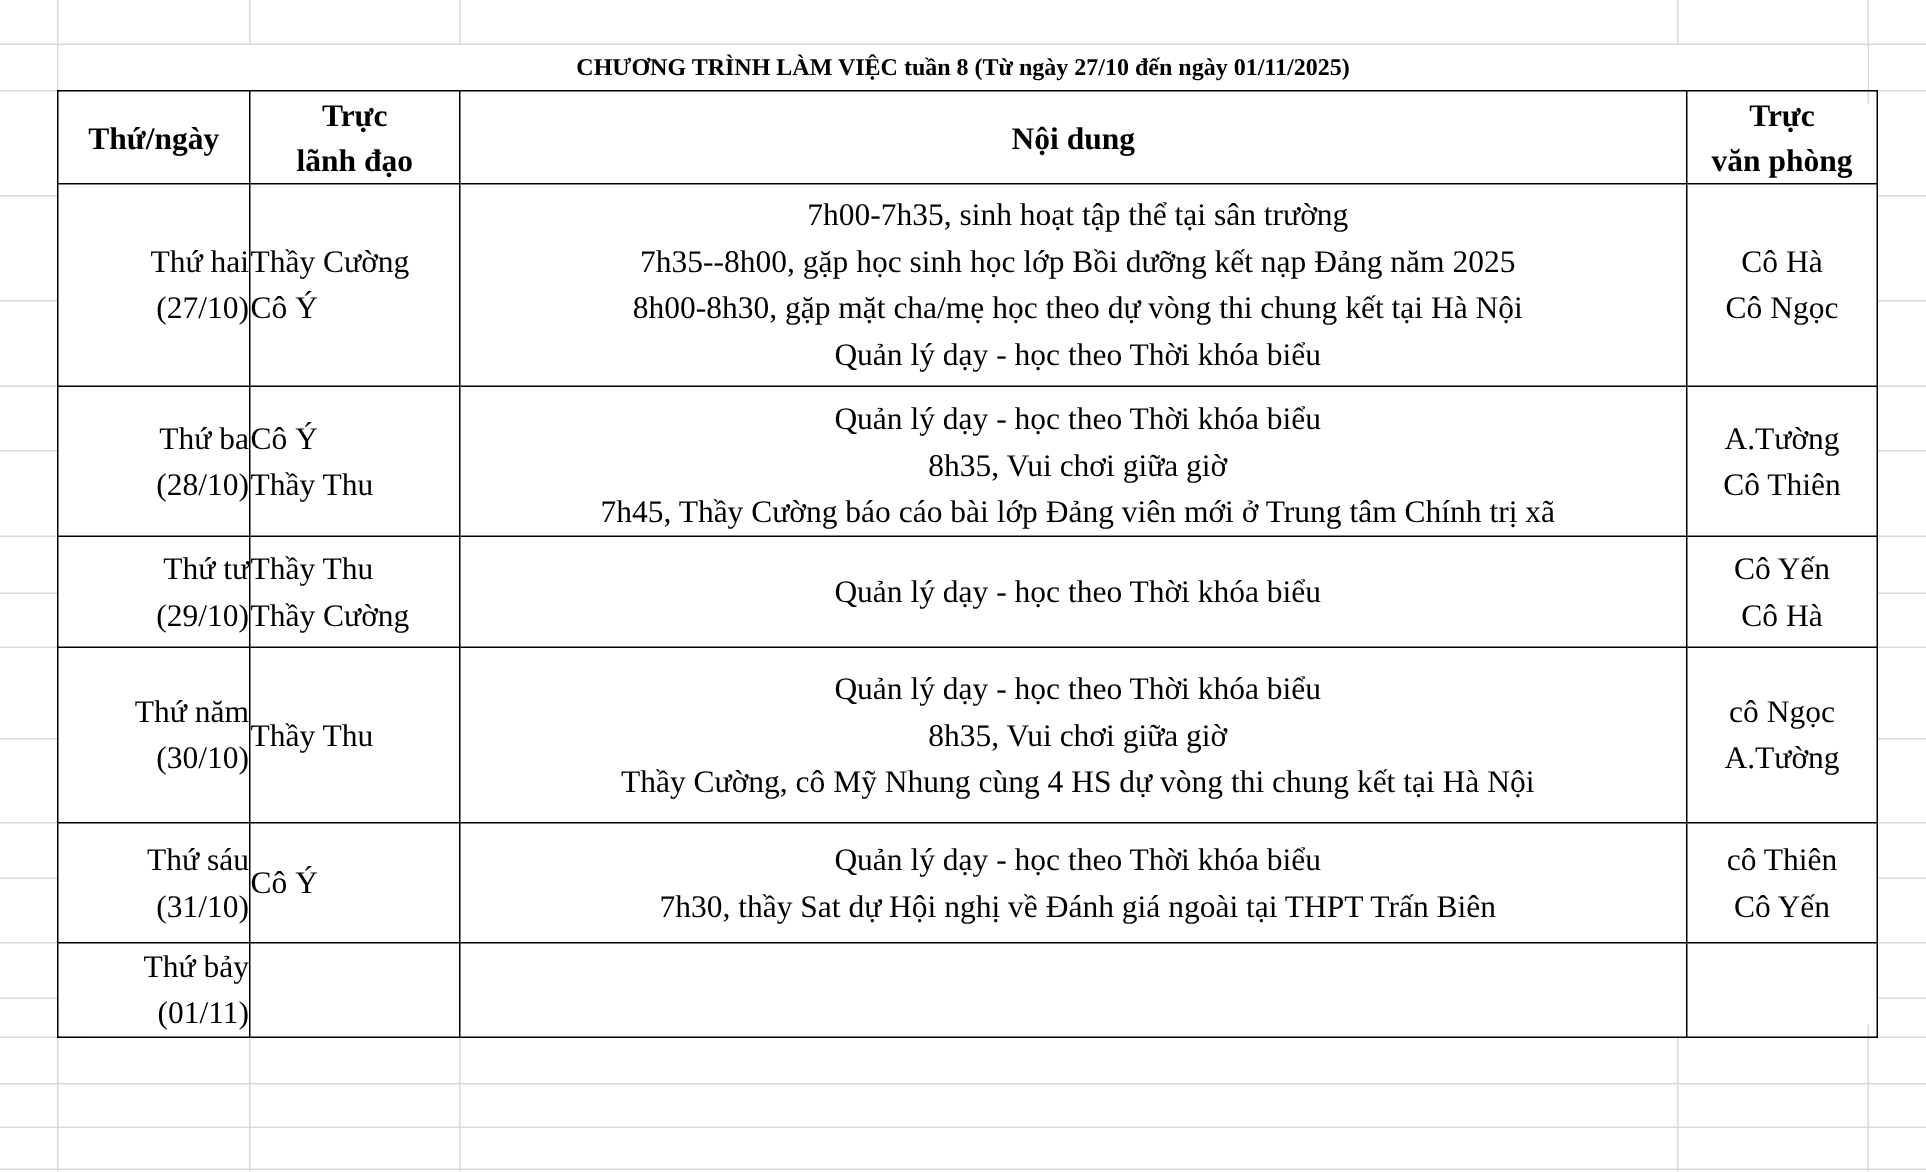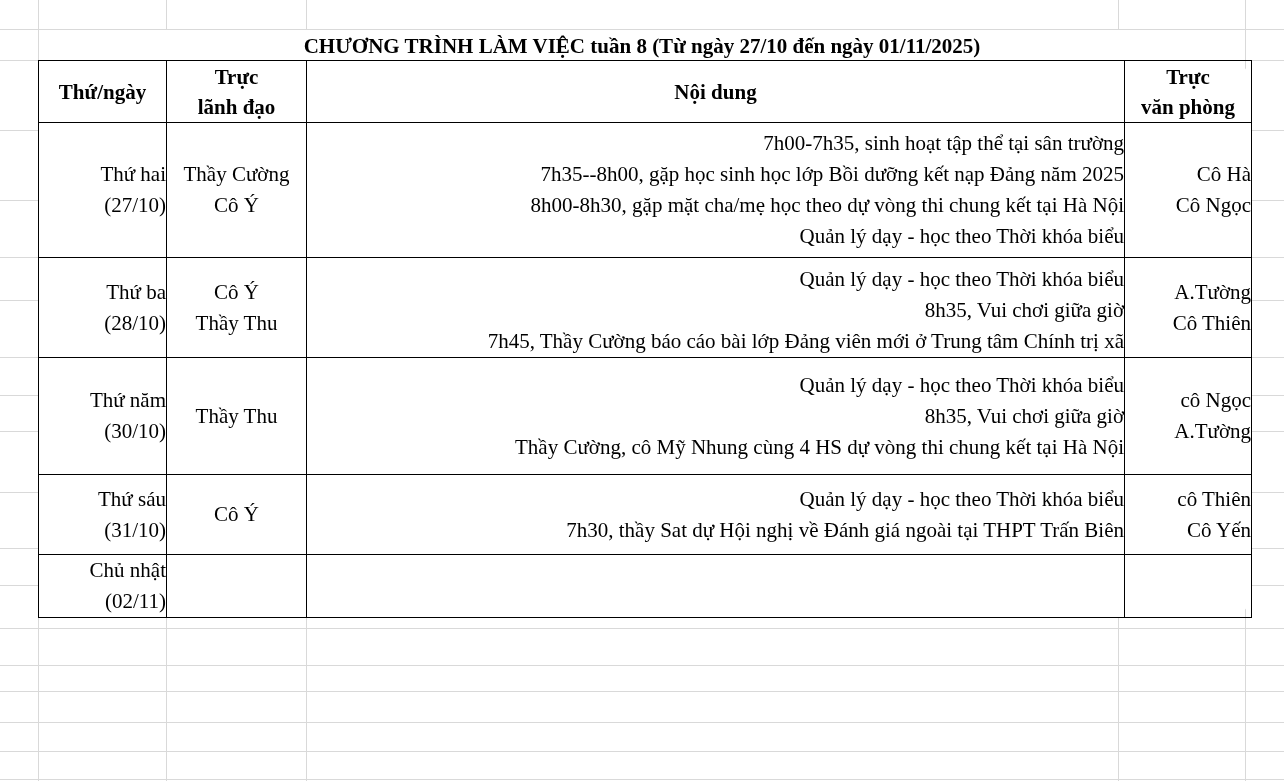--- a/index.html
+++ b/index.html
@@ -6,38 +6,38 @@
   body {
     width:1284px; height:781px; overflow:hidden; position:relative;
     background:#ffffff;
     font-family:"Liberation Serif", "DejaVu Serif", serif;
     color:#000;
   }
   .grid-v { position:absolute; top:0; width:1px; height:781px; background:#d9d9d9; }
   .grid-h { position:absolute; left:0; height:1px; width:1284px; background:#d9d9d9; }
   .title {
     position:absolute; left:39px; top:30px; width:1206px; height:30px;
-    text-align:center; font-weight:bold; font-size:21px; line-height:32px;
+    text-align:center; font-weight:bold; font-size:16px; line-height:32px;
     background:#fff;
   }
   table.sched {
     position:absolute; left:38px; top:60px;
     border-collapse:collapse; background:#fff;
     table-layout:fixed;
     border-radius:26px;
   }
   table.sched td, table.sched th {
     border:1.5px solid #000; padding:0; vertical-align:middle;
     font-size:21px; line-height:31px;
   }
   table.sched th { font-weight:bold; text-align:center; font-size:21px; line-height:30px; }
   .c-day { width:127px; text-align:right; }
-  .c-lead { width:139px; text-align:center; }
-  .c-content { width:811px; text-align:right; padding-left:6px !important; }
-  .c-office { width:126px; text-align:right; }
+  .c-lead { width:139px; text-align:left; }
+  .c-content { width:811px; text-align:center; padding-left:6px !important; }
+  .c-office { width:126px; text-align:center; }
   .line { display:block; white-space:nowrap; }
 </style>
 </head>
 <body>
 
 <div class="grid-v" style="left:38px"></div>
 <div class="grid-v" style="left:166px"></div>
 <div class="grid-v" style="left:306px"></div>
 <div class="grid-v" style="left:1118px"></div>
 <div class="grid-v" style="left:1245px"></div>
@@ -111,20 +111,37 @@
       <span class="line">Quản lý dạy - học theo Thời khóa biểu</span>
       <span class="line">8h35, Vui chơi giữa giờ</span>
       <span class="line">7h45, Thầy Cường báo cáo bài lớp Đảng viên mới ở Trung tâm Chính trị xã</span>
     </td>
     <td class="c-office">
       <span class="line">A.Tường</span>
       <span class="line">Cô Thiên</span>
     </td>
   </tr>
 
+  <tr style="height:74px">
+    <td class="c-day">
+      <span class="line">Thứ tư</span>
+      <span class="line">(29/10)</span>
+    </td>
+    <td class="c-lead">
+      <span class="line">Thầy Thu</span>
+      <span class="line">Thầy Cường</span>
+    </td>
+    <td class="c-content">
+      <span class="line">Quản lý dạy - học theo Thời khóa biểu</span>
+    </td>
+    <td class="c-office">
+      <span class="line">Cô Yến</span>
+      <span class="line">Cô Hà</span>
+    </td>
+  </tr>
 
   <tr style="height:117px">
     <td class="c-day">
       <span class="line">Thứ năm</span>
       <span class="line">(30/10)</span>
     </td>
     <td class="c-lead">
       <span class="line">Thầy Thu</span>
     </td>
     <td class="c-content">
@@ -149,24 +166,24 @@
     <td class="c-content">
       <span class="line">Quản lý dạy - học theo Thời khóa biểu</span>
       <span class="line">7h30, thầy Sat dự Hội nghị về Đánh giá ngoài tại THPT Trấn Biên</span>
     </td>
     <td class="c-office">
       <span class="line">cô Thiên</span>
       <span class="line">Cô Yến</span>
     </td>
   </tr>
 
-
-  <tr style="height:60px">
+  <tr style="height:63px">
     <td class="c-day">
-      <span class="line">Chủ nhật</span>
-      <span class="line">(02/11)</span>
+      <span class="line">Thứ bảy</span>
+      <span class="line">(01/11)</span>
     </td>
     <td class="c-lead"></td>
     <td class="c-content"></td>
     <td class="c-office"></td>
   </tr>
+
 </tbody>
   </table>
 
 </body></html>

